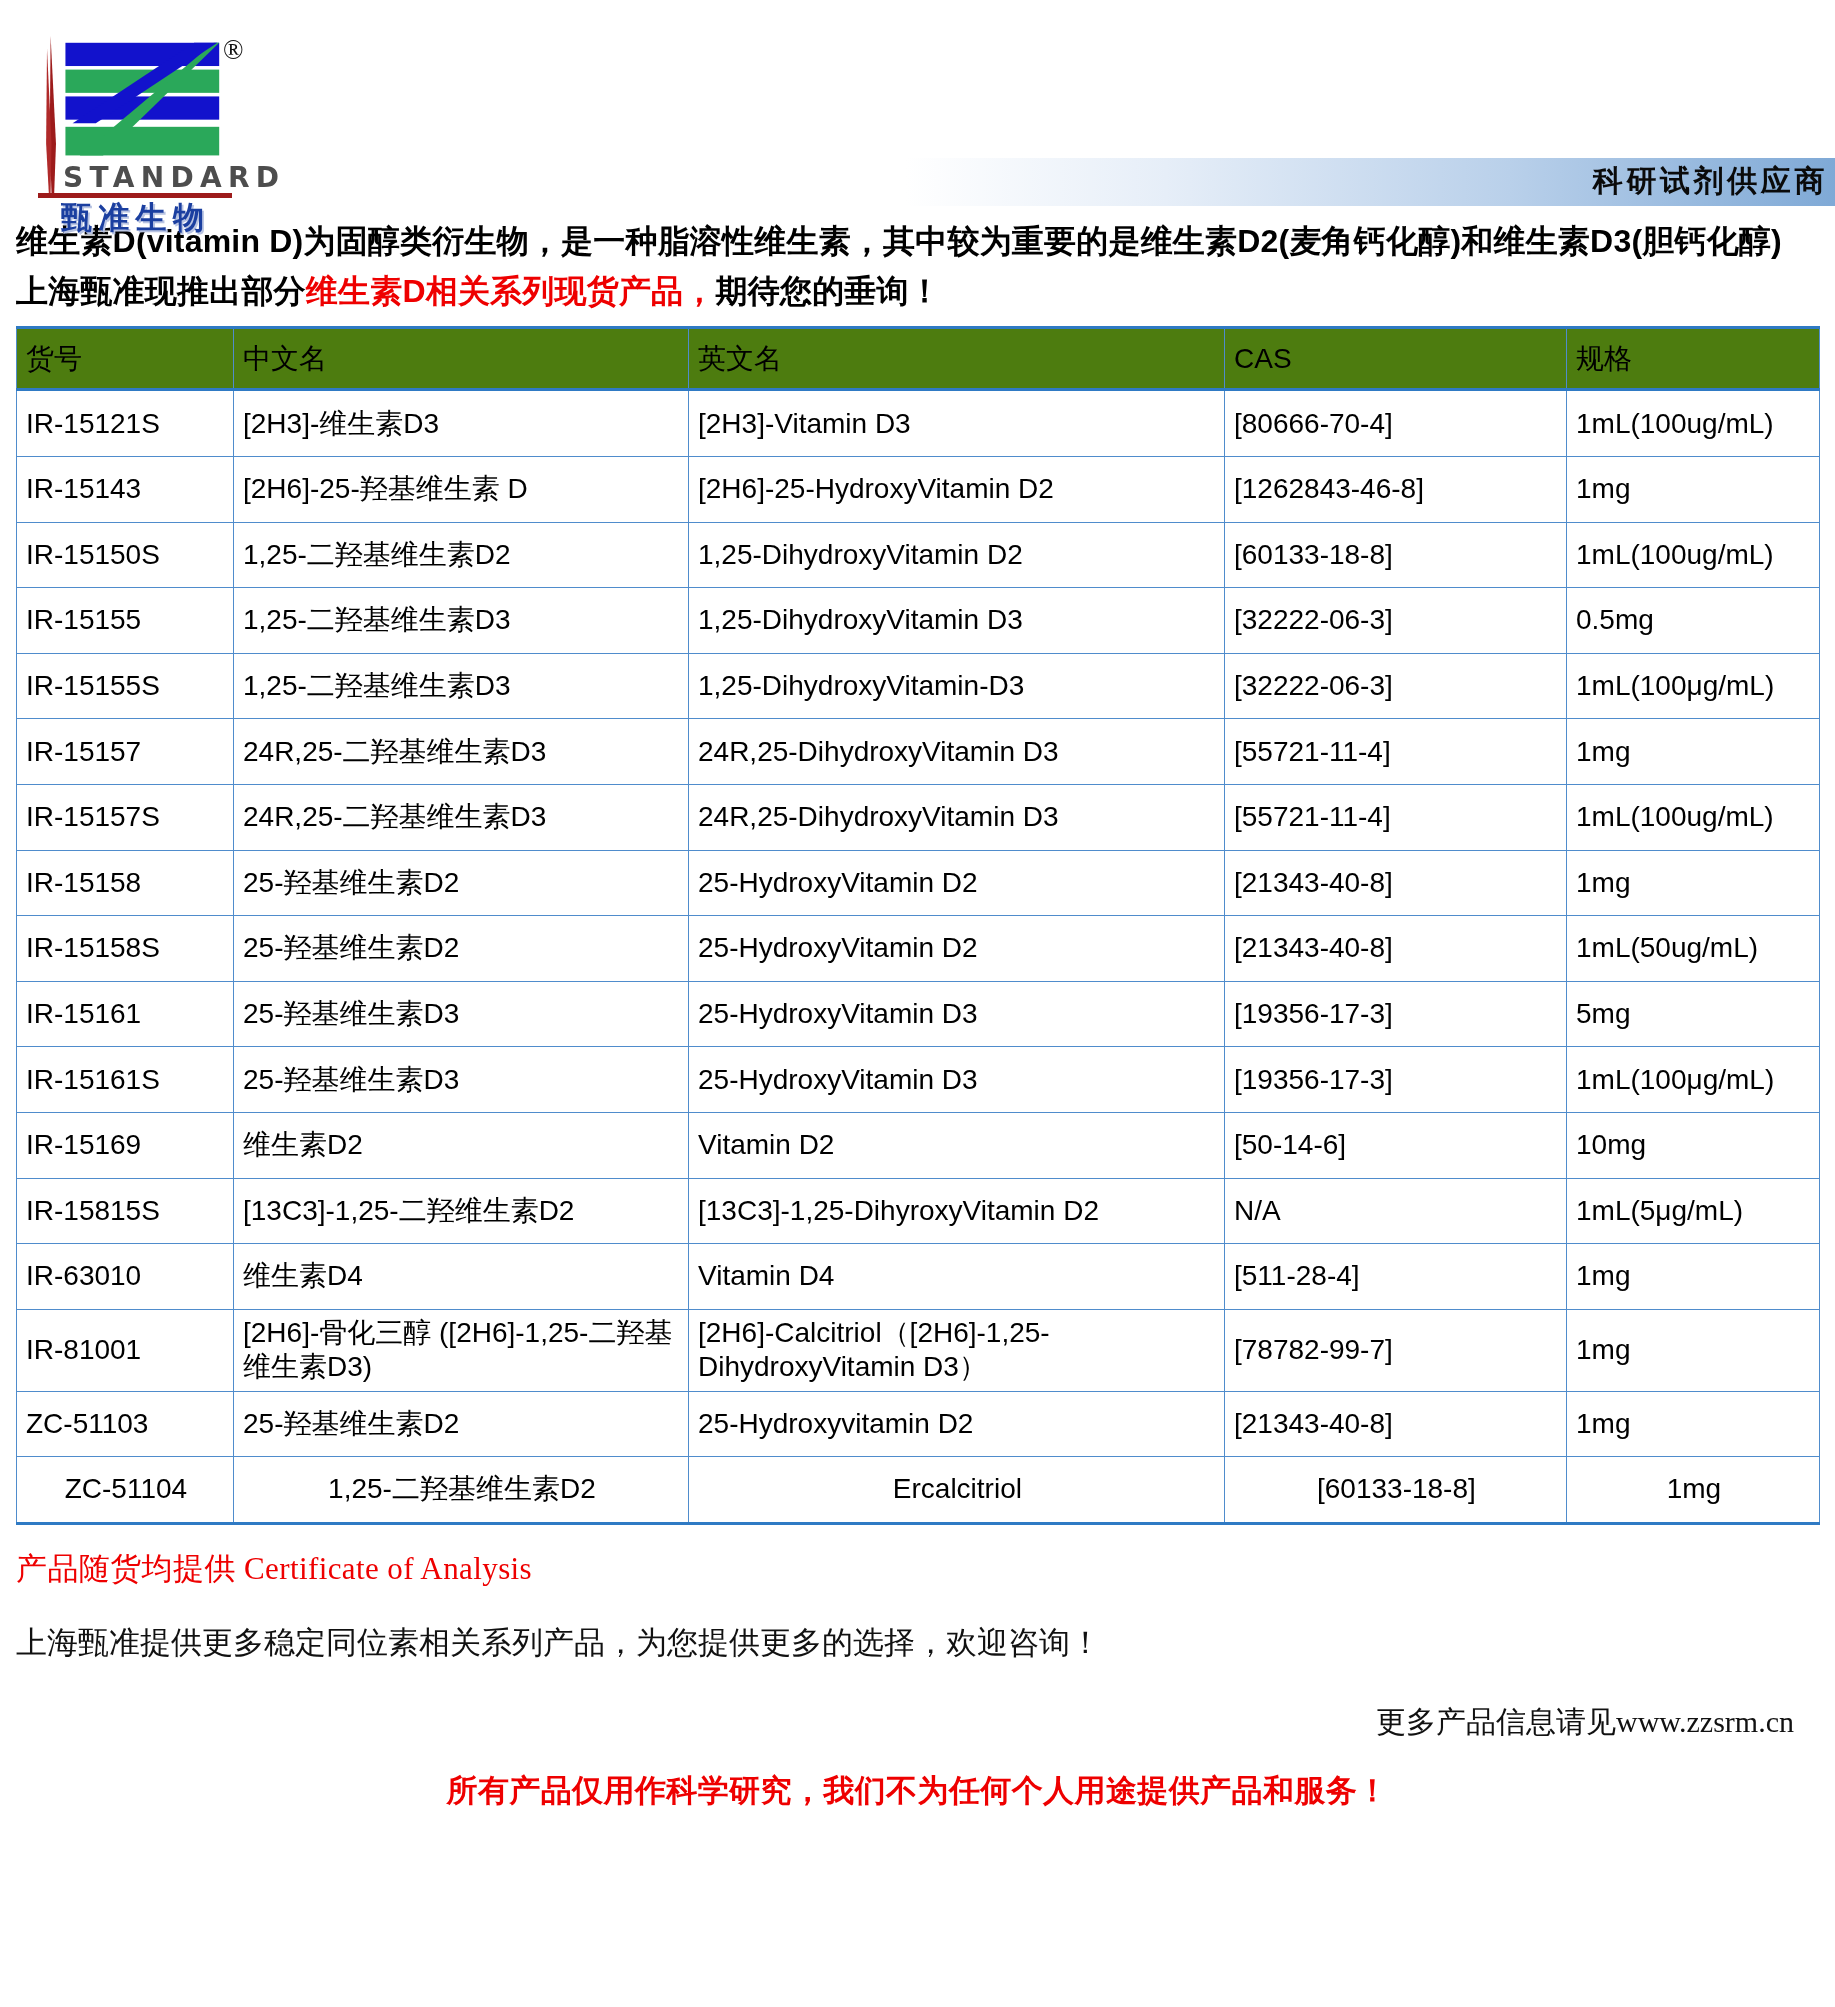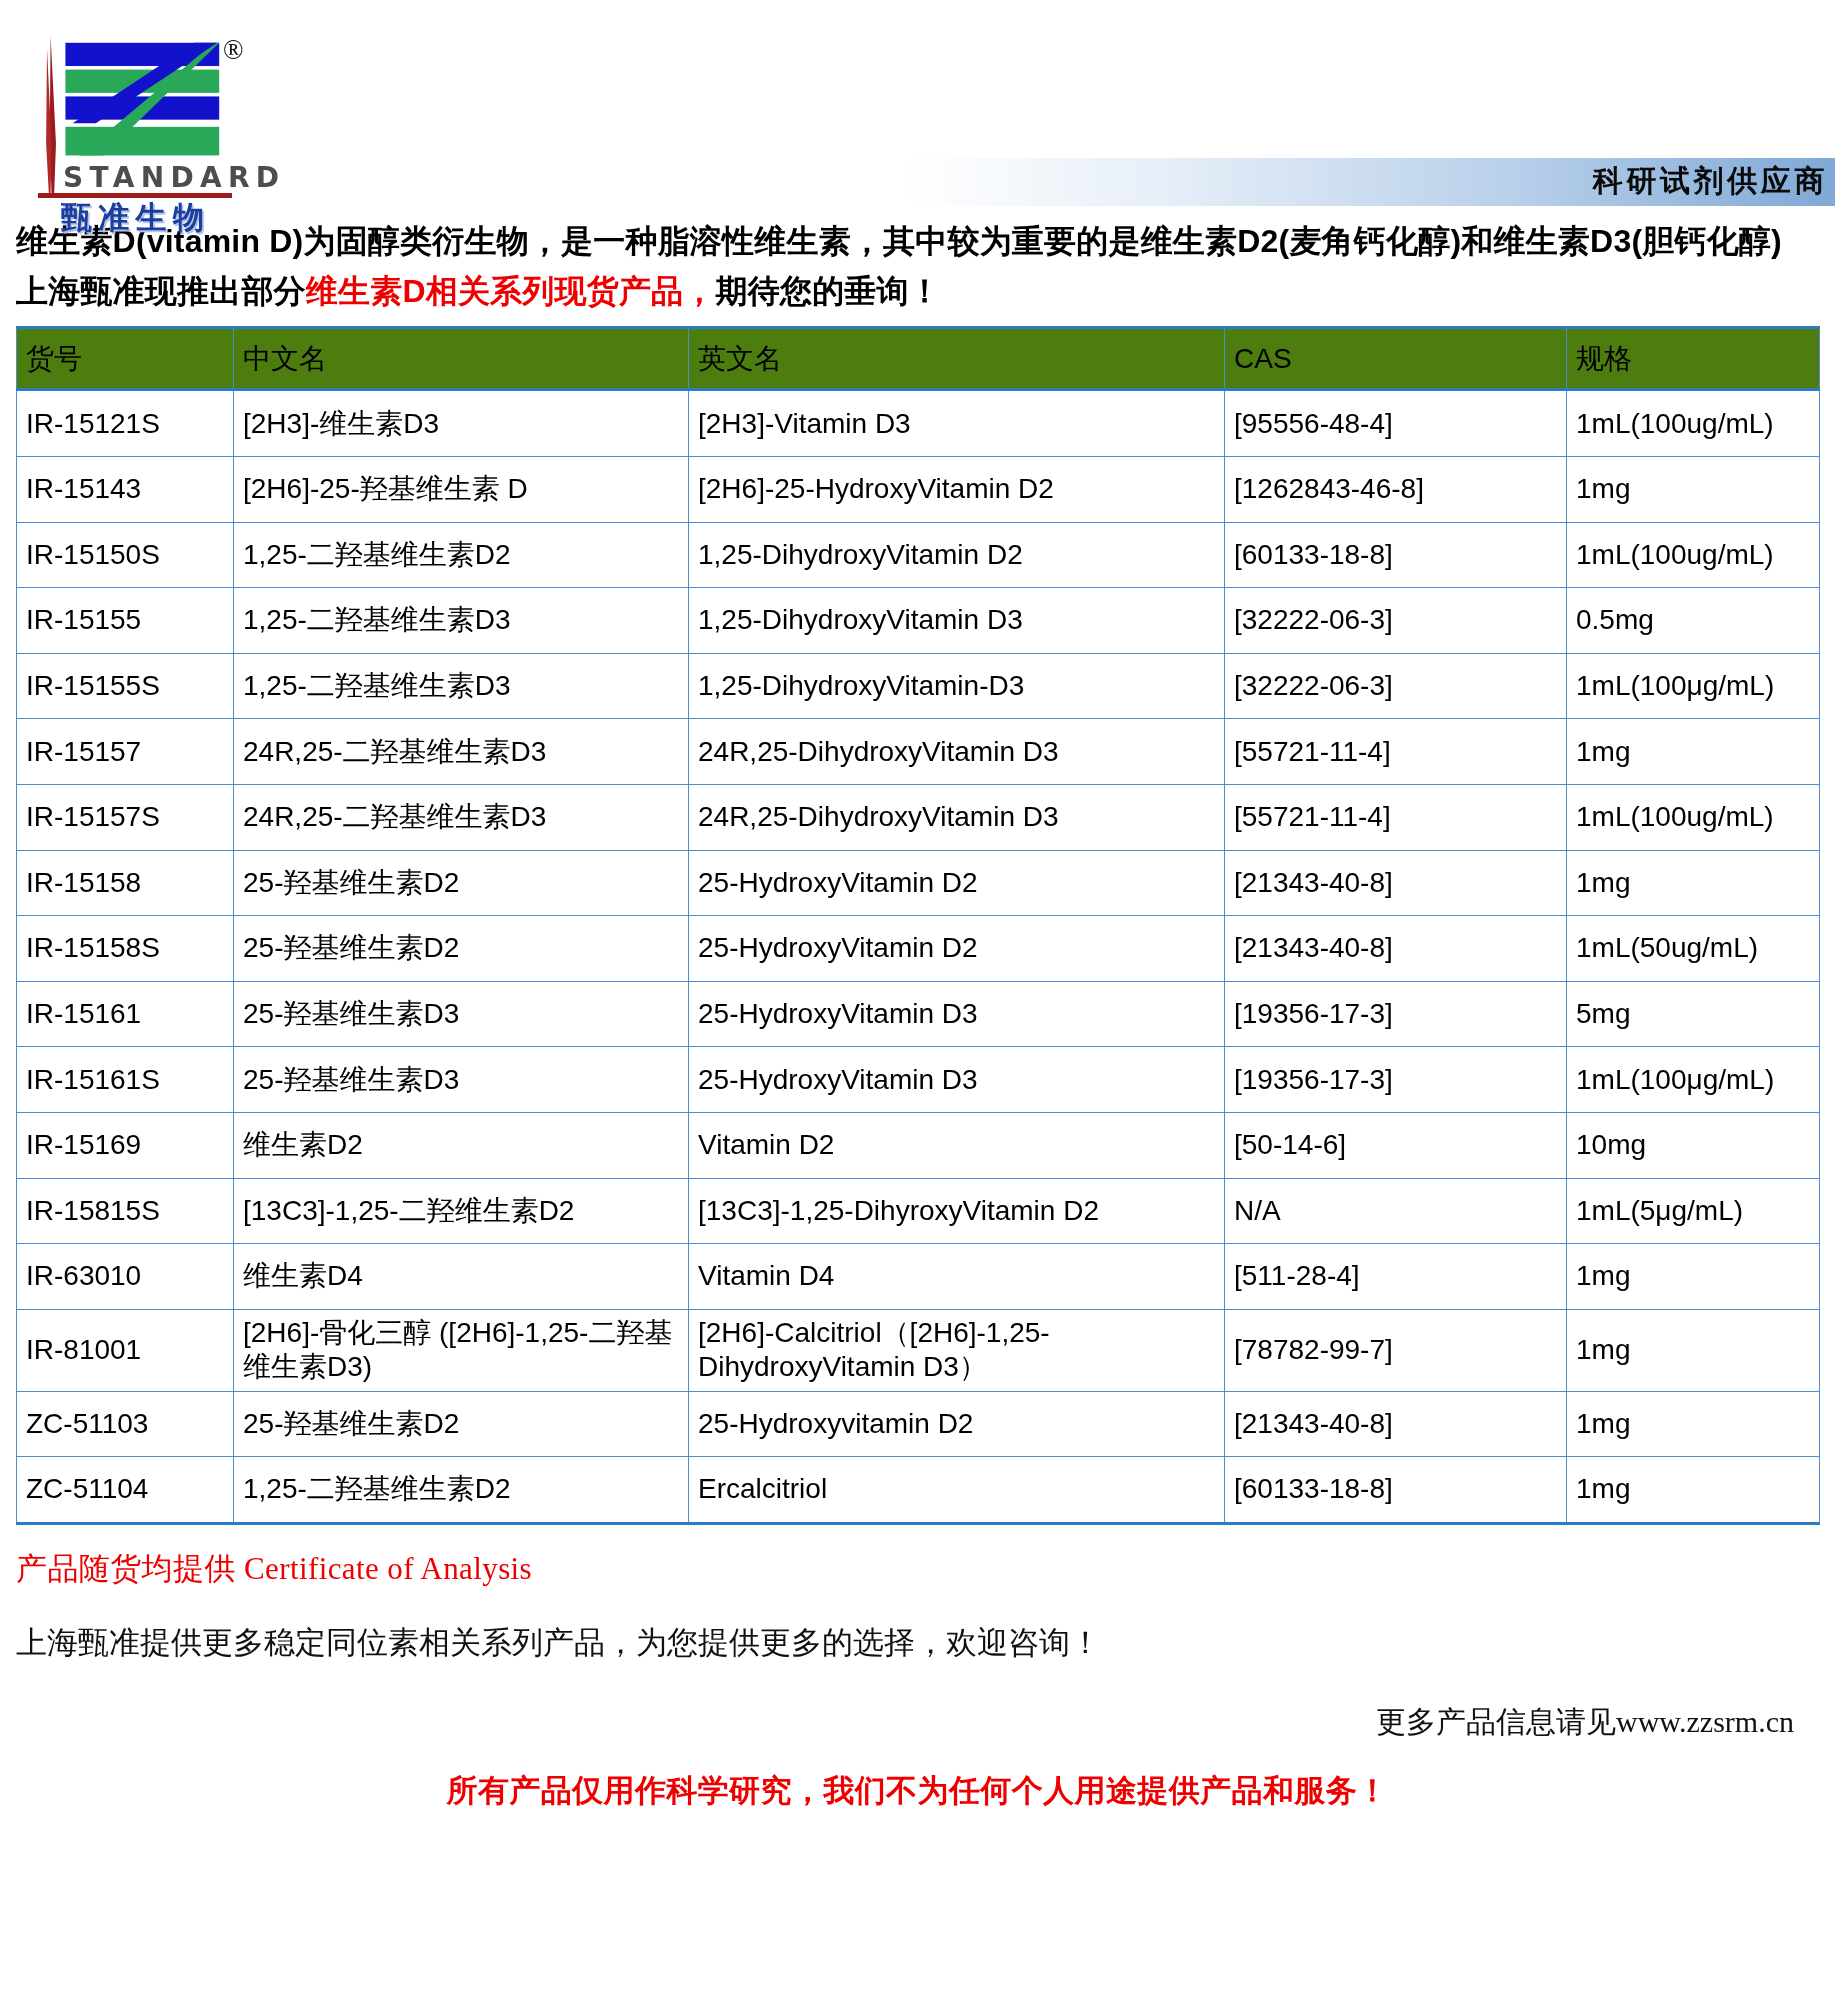--- a/index.html
+++ b/index.html
@@ -140,20 +140,21 @@
     background: #4d7c0f;
     height: 47px;
     border-top: 3.6px solid #2f7ac4;
     border-bottom: 3.6px solid #2f7ac4;
   }
   table.catalog tbody td {
     height: 52px;
   }
   table.catalog tbody tr:last-child td {
     border-bottom: 3.6px solid #2f7ac4;
+    text-align: center;
   }
   col.c-code  { width: 217px; }
   col.c-cn    { width: 455px; }
   col.c-en    { width: 536px; }
   col.c-cas   { width: 342px; }
   col.c-spec  { width: 253px; }
 
   
   .footer {
     padding: 0 16px;
@@ -241,21 +242,21 @@
         <th>英文名</th>
         <th>CAS</th>
         <th>规格</th>
       </tr>
     </thead>
     <tbody>
         <tr>
           <td>IR-15121S</td>
           <td>[2H3]-维生素D3</td>
           <td>[2H3]-Vitamin D3</td>
-          <td>[95556-48-4]</td>
+          <td>[80666-70-4]</td>
           <td>1mL(100ug/mL)</td>
         </tr>
         <tr>
           <td>IR-15143</td>
           <td>[2H6]-25-羟基维生素 D</td>
           <td>[2H6]-25-HydroxyVitamin D2</td>
           <td>[1262843-46-8]</td>
           <td>1mg</td>
         </tr>
         <tr>

